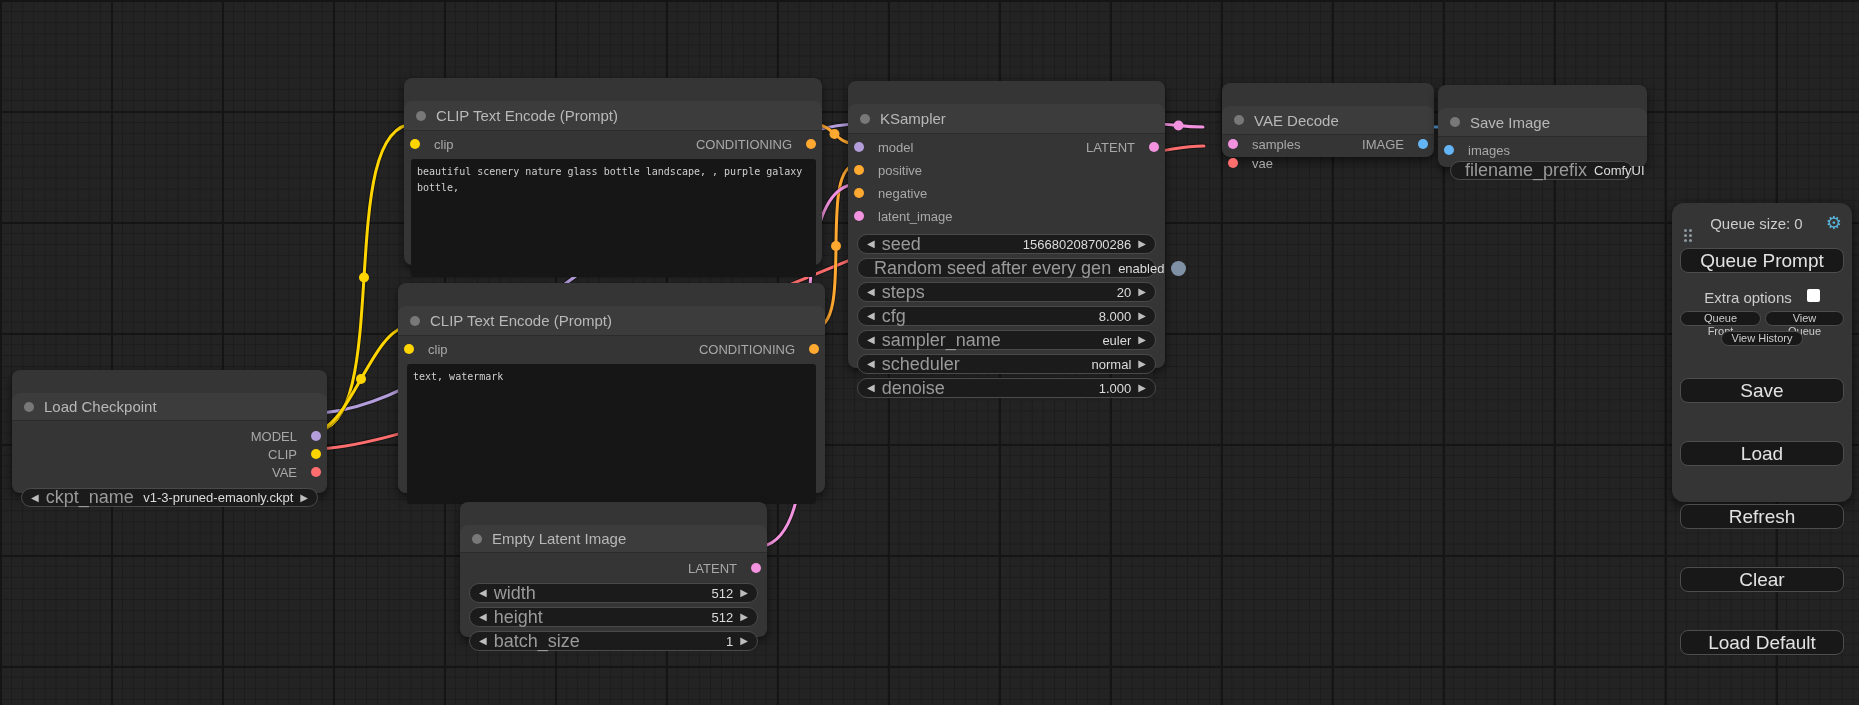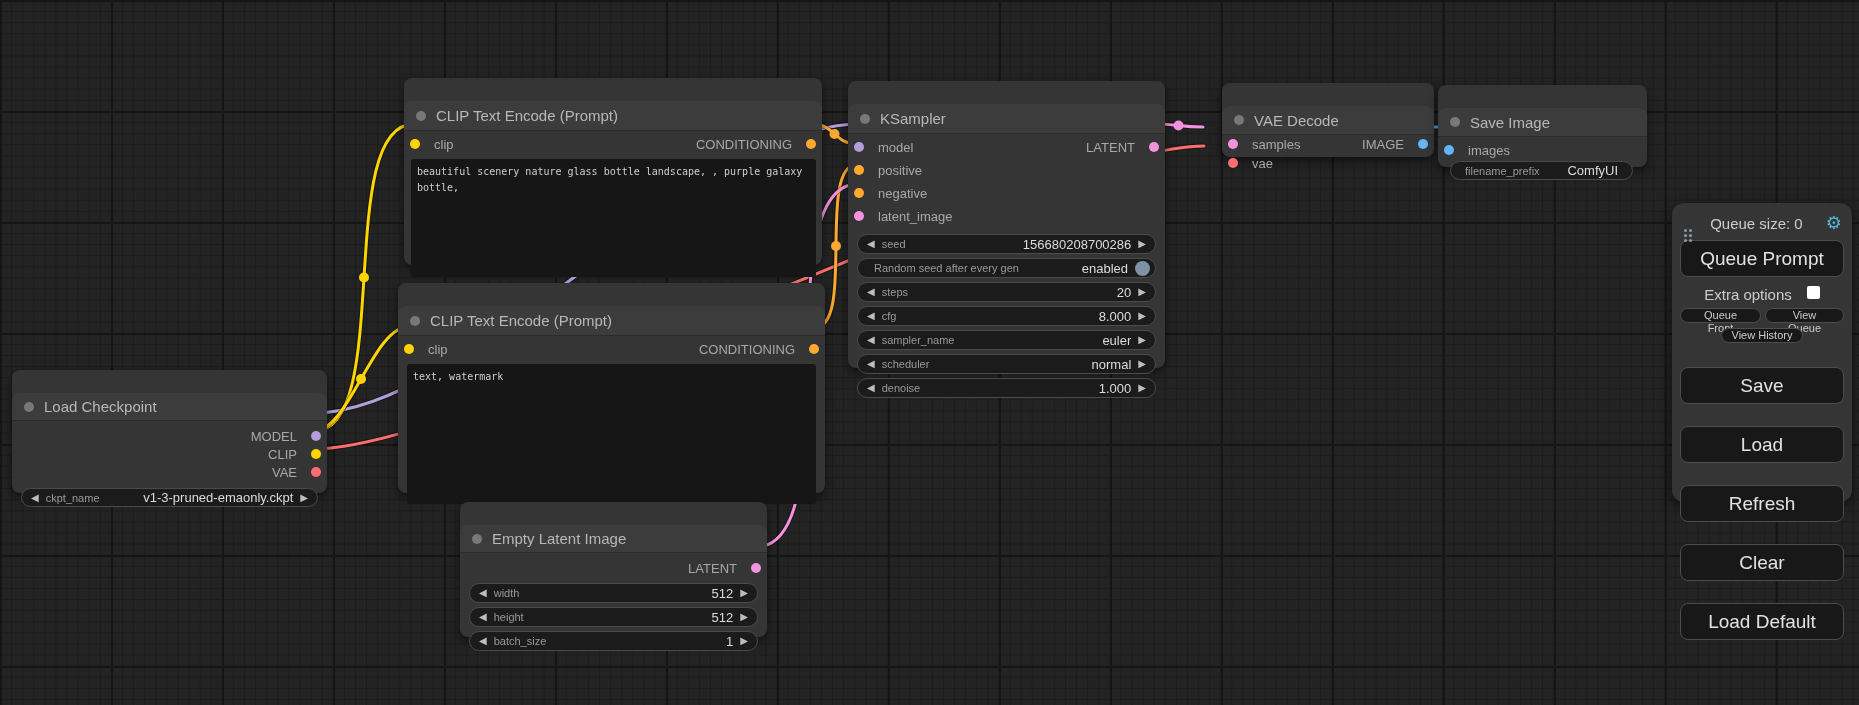--- a/index.html
+++ b/index.html
@@ -30,40 +30,40 @@
   .row.first18{margin-top:6px;}
   .in,.out{display:flex;align-items:center;gap:14px;}
   .out{margin-left:auto;}
   .dot{width:10px;height:10px;border-radius:50%;flex:none;display:inline-block;}
   .slbl{font-size:13px;color:#a8a8a8;white-space:nowrap;}
   .widgets{display:flex;flex-direction:column;gap:4px;padding:4px 9px 0 9px;}
   .pill{height:20px;border-radius:11px;background:#1b1b1b;border:1px solid #4a4a4a;
         display:flex;align-items:center;padding:0 9px;box-sizing:border-box;gap:7px;}
   .pill.h19{height:19px;}
   .arr{color:#bdbdbd;font-size:10px;line-height:1;flex:none;cursor:pointer;}
-  .wlbl{font-size:11px;color:#9a9a9a;white-space:nowrap;}
+  .wlbl{font-size:18px;color:#9a9a9a;white-space:nowrap;}
   .wval{font-size:13px;color:#dcdcdc;margin-left:auto;white-space:nowrap;}
   .toggle-dot{width:15px;height:15px;border-radius:50%;flex:none;margin-right:-4px;}
   .prompt{display:block;background:#161616;border:none;border-radius:3px;resize:none;
           color:#cfcfcf;font-family:"DejaVu Sans Mono","Liberation Mono",monospace;
           font-size:10px;line-height:16px;padding:5px 6px;box-sizing:border-box;outline:none;}
   
   .qpanel{position:absolute;z-index:3;left:1672px;top:203px;width:180px;height:299px;
           background:#353535;border-radius:12px;box-shadow:0 4px 12px rgba(0,0,0,.6);
           box-sizing:border-box;padding:9px 8px;}
   .qhead{display:flex;align-items:flex-end;height:20px;margin:0 2px 8px 2px;}
   .qhandle{width:3px;height:3px;border-radius:50%;background:#8d98a0;flex:none;
            margin:-10px 0 0 2px;
            box-shadow:0 5px 0 #8d98a0,0 10px 0 #8d98a0,5px 0 0 #8d98a0,5px 5px 0 #8d98a0,5px 10px 0 #8d98a0;}
   .qsize{flex:1;text-align:center;color:#cccccc;font-size:15px;}
   .qgear{font-size:18px;line-height:1;cursor:pointer;
          font-family:"DejaVu Sans",sans-serif;}
   .qbtn{display:block;background:#181818;border:1px solid #4d4d4d;color:#e2e2e2;
         border-radius:8px;cursor:pointer;font-family:inherit;}
-  .qbtn.big{width:164px;height:37px;font-size:19px;line-height:23px;margin:8px auto;padding:0;}
+  .qbtn.big{width:164px;height:25px;font-size:19px;line-height:23px;margin:16px auto;padding:0;}
   .qextra{display:flex;align-items:flex-start;justify-content:center;gap:15px;
           margin:9px 0 6px 0;color:#cccccc;font-size:15px;height:16px;}
   .qcheck{appearance:none;-webkit-appearance:none;width:13px;height:13px;background:#ffffff;
           border:none;border-radius:2px;margin:0;cursor:pointer;}
   .qsmallrow{display:flex;justify-content:center;gap:4px;margin-bottom:5px;}
   .qbtn.small{height:15px;font-size:11px;line-height:13px;border-radius:9px;
               padding:0 10px;color:#cccccc;}
   .qstack{display:flex;flex-direction:column;gap:6px;margin-top:16px;}
 </style>
 </head>

